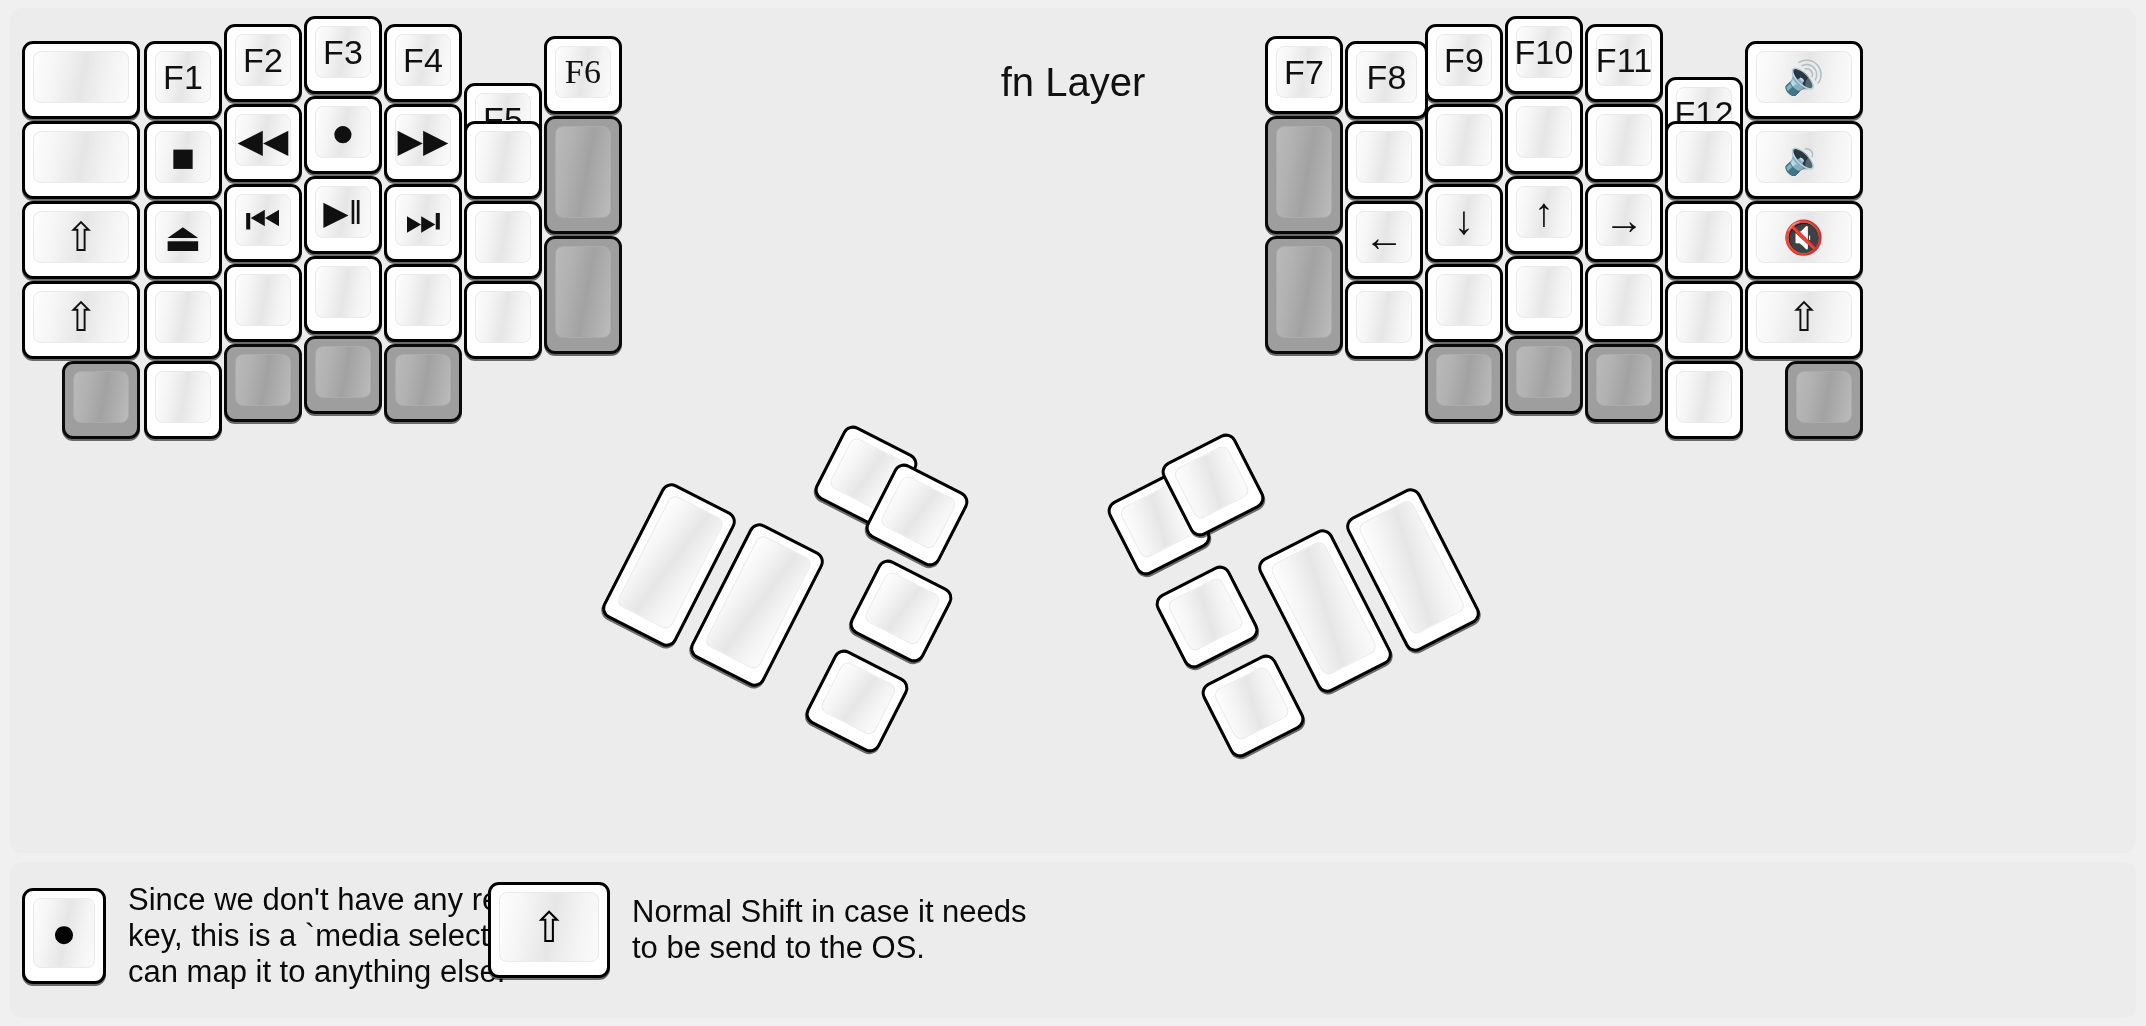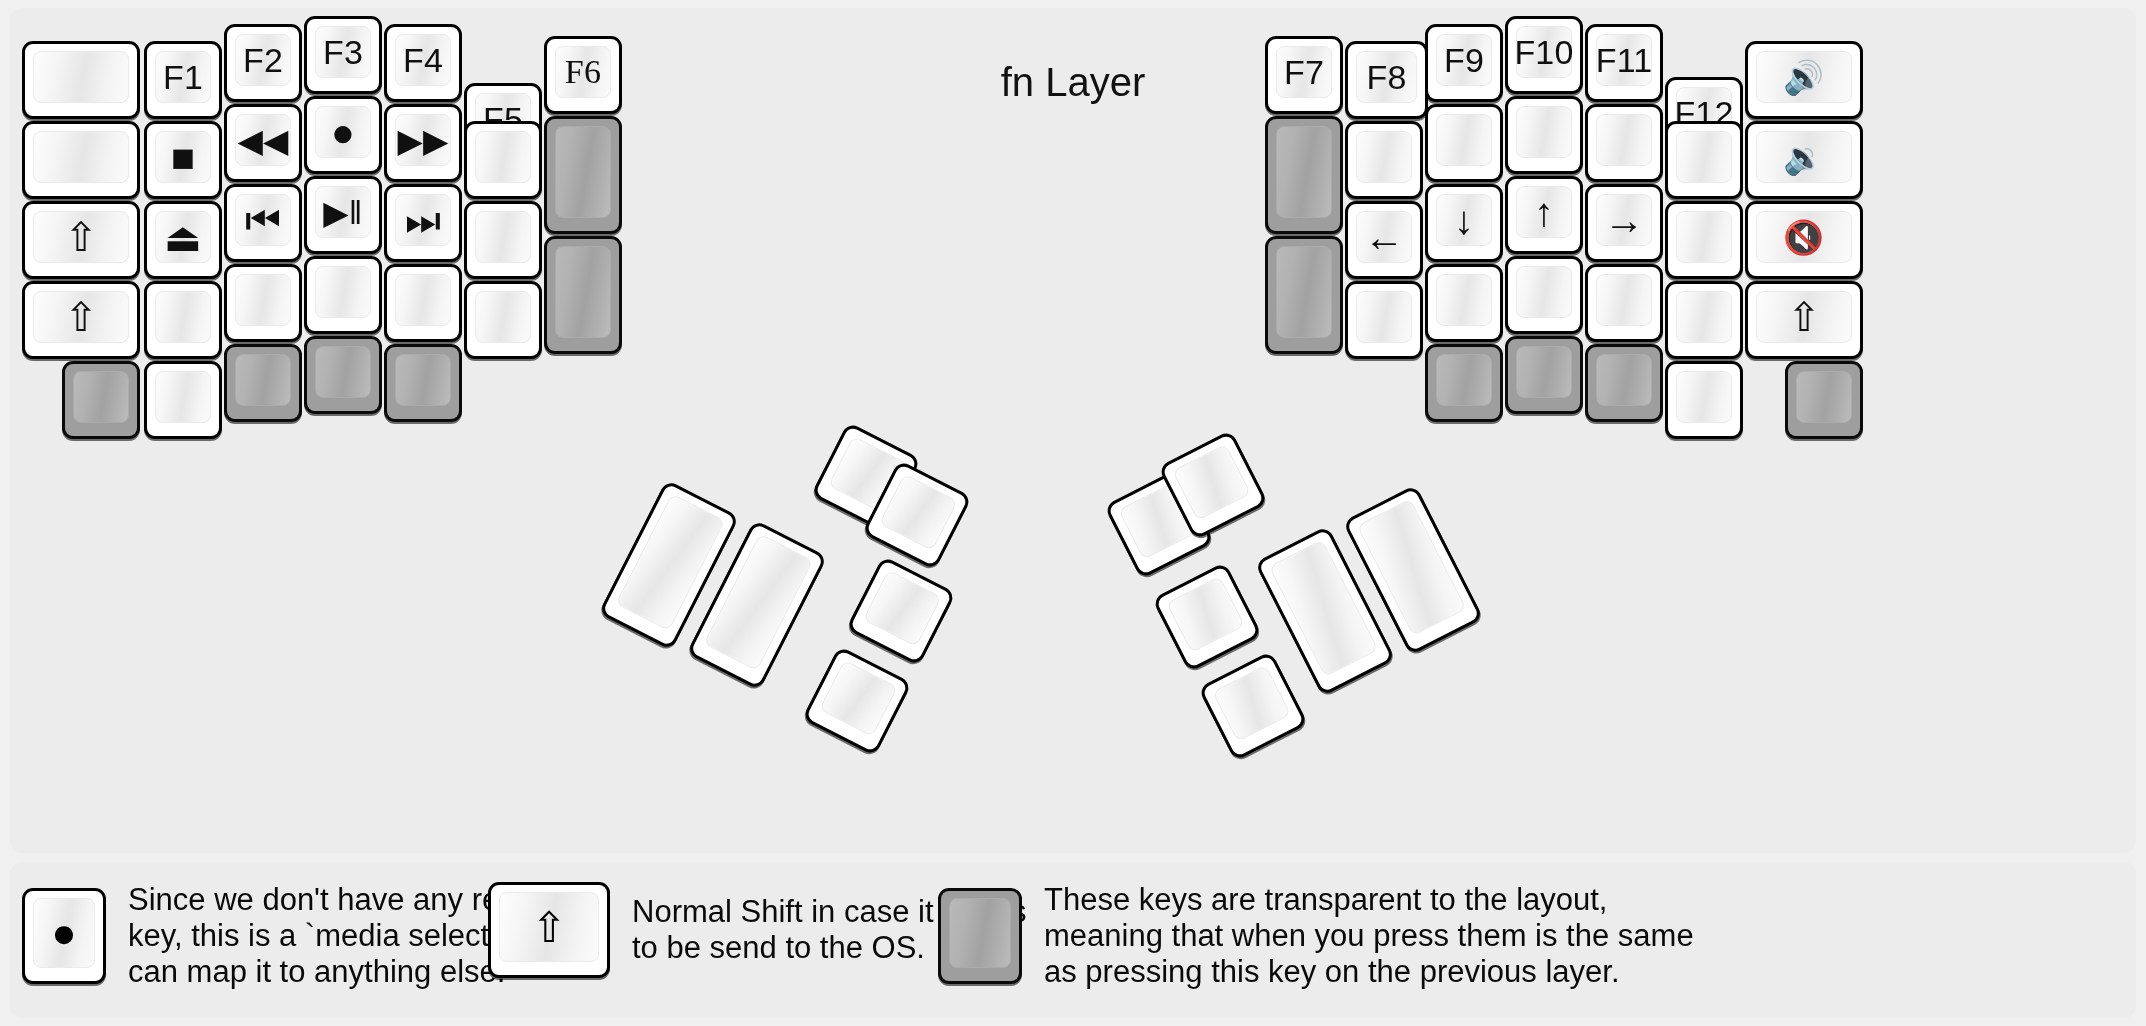--- a/index.html
+++ b/index.html
@@ -523,25 +523,15 @@
       </div>
       <div class="leg-item" style="left: 478px; top: 20px;">
         <div class="leg-key" style="width: 122px; height: 96px;">
           <div class="cap">
             <span class="lbl glyph" style="font-size: 42px;">⇧</span>
           </div>
         </div>
         <div class="leg-txt">Normal Shift in case it needs
 to be send to the OS.</div>
       </div>
-      <div class="leg-item" style="left: 928px; top: 20px;">
-        <div class="leg-key trns" style="width: 84px; height: 96px;">
-          <div class="cap">
-            <span class="lbl glyph" style="font-size: 42px;"></span>
-          </div>
-        </div>
-        <div class="leg-txt">These keys are transparent to the layout,
-meaning that when you press them is the same
-as pressing this key on the previous layer.</div>
-      </div>
     </div>
 
 </div>
 
 </body></html>

